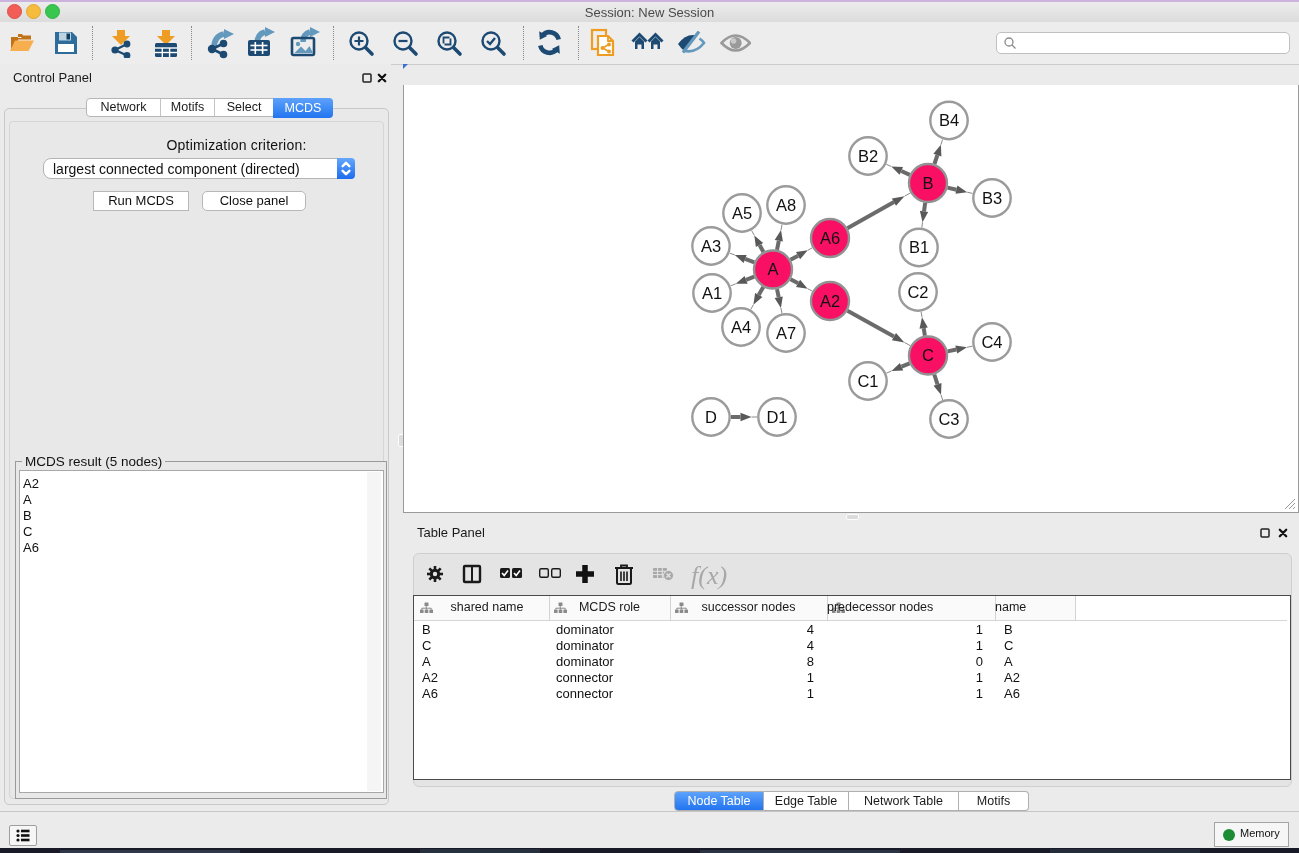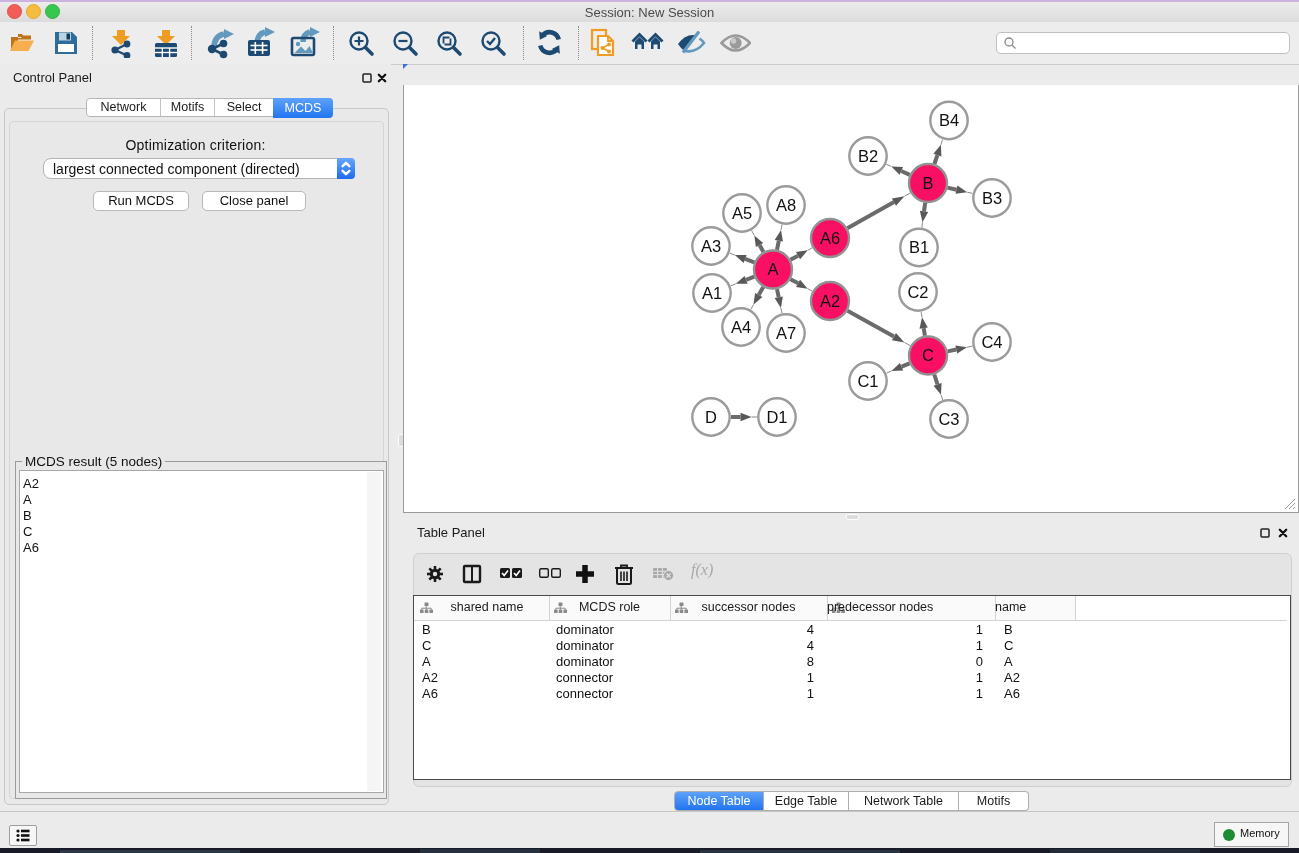--- a/index.html
+++ b/index.html
@@ -149,30 +149,30 @@
 
   <div class="abs" style="left:4px;top:44px;width:383px;height:695px;background:#eae9e9;border:1px solid #c8c8c8;border-radius:5px;"></div>
   <div class="abs" style="left:9px;top:57px;width:373px;height:676px;background:#e9e8e8;border:1px solid #d6d5d5;border-radius:4px;"></div>
 
   <div class="abs" style="left:77px;top:34px;width:245px;height:17px;background:#fff;border:1px solid #b7b6b6;border-radius:4px;font-size:12.5px;color:#1a1a1a;margin-left:9px;">
     <div class="abs" style="left:0;top:0;width:73px;height:17px;text-align:center;line-height:17px;border-right:1px solid #c4c3c3;">Network</div>
     <div class="abs" style="left:74px;top:0;width:53px;height:17px;text-align:center;line-height:17px;border-right:1px solid #c4c3c3;">Motifs</div>
     <div class="abs" style="left:128px;top:0;width:58px;height:17px;text-align:center;line-height:17px;">Select</div>
     <div class="abs" style="left:186px;top:-1px;width:60px;height:20px;text-align:center;line-height:20px;background:linear-gradient(#5da2fb,#2275f0);color:#fff;border-radius:0 4px 4px 0;">MCDS</div>
   </div>
-  <div class="abs" style="left:0;top:73px;width:391px;text-align:center;font-size:14px;letter-spacing:0.2px;color:#111;">Optimization criterion:</div>
+  <div class="abs" style="left:0;top:73px;width:391px;text-align:center;font-size:14px;letter-spacing:0.2px;color:#111;padding-left:41px;">Optimization criterion:</div>
 
   <div class="abs" style="left:43px;top:94px;width:310px;height:19px;background:#fff;border:1px solid #b5b4b4;border-radius:8px;">
     <div class="abs" style="left:9px;top:2px;font-size:14px;color:#111;">largest connected component (directed)</div>
     <div class="abs" style="left:293px;top:-1px;width:18px;height:21px;background:linear-gradient(#64a7fc,#1d6cee);border-radius:0 4px 4px 0;"><svg width="18" height="21" viewBox="0 0 18 21">
           <path d="M5.6 8.2 L9 4.8 L12.4 8.2" fill="none" stroke="#fff" stroke-width="2.4" stroke-linecap="round" stroke-linejoin="round"></path>
           <path d="M5.6 12.8 L9 16.2 L12.4 12.8" fill="none" stroke="#fff" stroke-width="2.4" stroke-linecap="round" stroke-linejoin="round"></path>
         </svg></div>
   </div>
-  <div class="abs" style="left:93px;top:127px;width:94px;height:18px;background:#fff;border:1px solid #b9b8b8;border-radius:5px;text-align:center;line-height:18px;font-size:13px;color:#111;">Run MCDS</div>
+  <div class="abs" style="left:93px;top:127px;width:94px;height:18px;background:#fff;border:1px solid #b9b8b8;border-radius:0;text-align:center;line-height:18px;font-size:13px;color:#111;">Run MCDS</div>
   <div class="abs" style="left:202px;top:127px;width:102px;height:18px;background:#fff;border:1px solid #b9b8b8;border-radius:5px;text-align:center;line-height:18px;font-size:13px;color:#111;">Close panel</div>
 
   <div class="abs" style="left:15px;top:397px;width:370px;height:336px;border:1px solid #9b9a9a;background:#e9e8e8;">
     <div class="abs" style="left:6px;top:-8px;background:#e9e8e8;padding:0 3px;font-size:13.5px;color:#111;">MCDS result (5 nodes)</div>
     <div class="abs" style="left:3px;top:8px;width:363px;height:321px;background:#fff;border:1px solid #a9a8a8;font-size:13px;color:#111;">
       <div style="padding:5px 0 0 3px;line-height:16px;">A2<br>A<br>B<br>C<br>A6</div>
       <div class="abs" style="right:2px;top:1px;width:14px;height:319px;background:#f6f5f5;"></div>
     </div>
   </div>
 </div>
@@ -347,21 +347,21 @@
         <rect x="1" y="1" width="14" height="10" rx="1" fill="#a9a8a8"></rect>
         <g stroke="#e5e4e4" stroke-width="1">
           <line x1="1" y1="4.3" x2="15" y2="4.3"></line>
           <line x1="1" y1="7.6" x2="15" y2="7.6"></line>
           <line x1="5.6" y1="1" x2="5.6" y2="11"></line>
           <line x1="10.3" y1="1" x2="10.3" y2="11"></line>
         </g>
         <circle cx="16.5" cy="8.5" r="5" fill="#a9a8a8" stroke="#e5e4e4" stroke-width="1"></circle>
         <path d="M14.5 6.5 l4 4 M18.5 6.5 l-4 4" stroke="#e5e4e4" stroke-width="1.3"></path>
       </svg>
-      <div class="abs" style="left:277px;top:7px;font-family:'Liberation Serif',serif;font-style:italic;font-size:16px;color:#a9a8a8;">f(x)</div>
+      <div class="abs" style="left:277px;top:7px;font-family:'Liberation Serif',serif;font-style:italic;font-size:26px;color:#a9a8a8;">f(x)</div>
     </div>
 
   <div class="abs" style="left:9px;top:75px;width:876px;height:183px;background:#fff;border:1px solid #4a4a4a;">
     <div class="abs" id="thead" style="left:0;top:0;width:873px;height:24px;border-bottom:1px solid #d6d5d5;font-size:12.5px;color:#1a1a1a;">
         <div class="abs" style="left:0;top:0;width:661px;height:24px;background:#fbfafa;"></div>
         <div class="abs" style="left:1px;top:0;width:134px;height:24px;border-right:1px solid #d4d3d3;text-decoration:underline;">
           <svg width="13" height="12" viewBox="0 0 13 12" style="position:absolute;left:5px;top:6px">
             <g fill="#8a8a8a">
               <rect x="4.5" y="0.5" width="4" height="3.4" rx="0.5"></rect>
               <rect x="0" y="7.5" width="3.6" height="3.4" rx="0.5"></rect>

